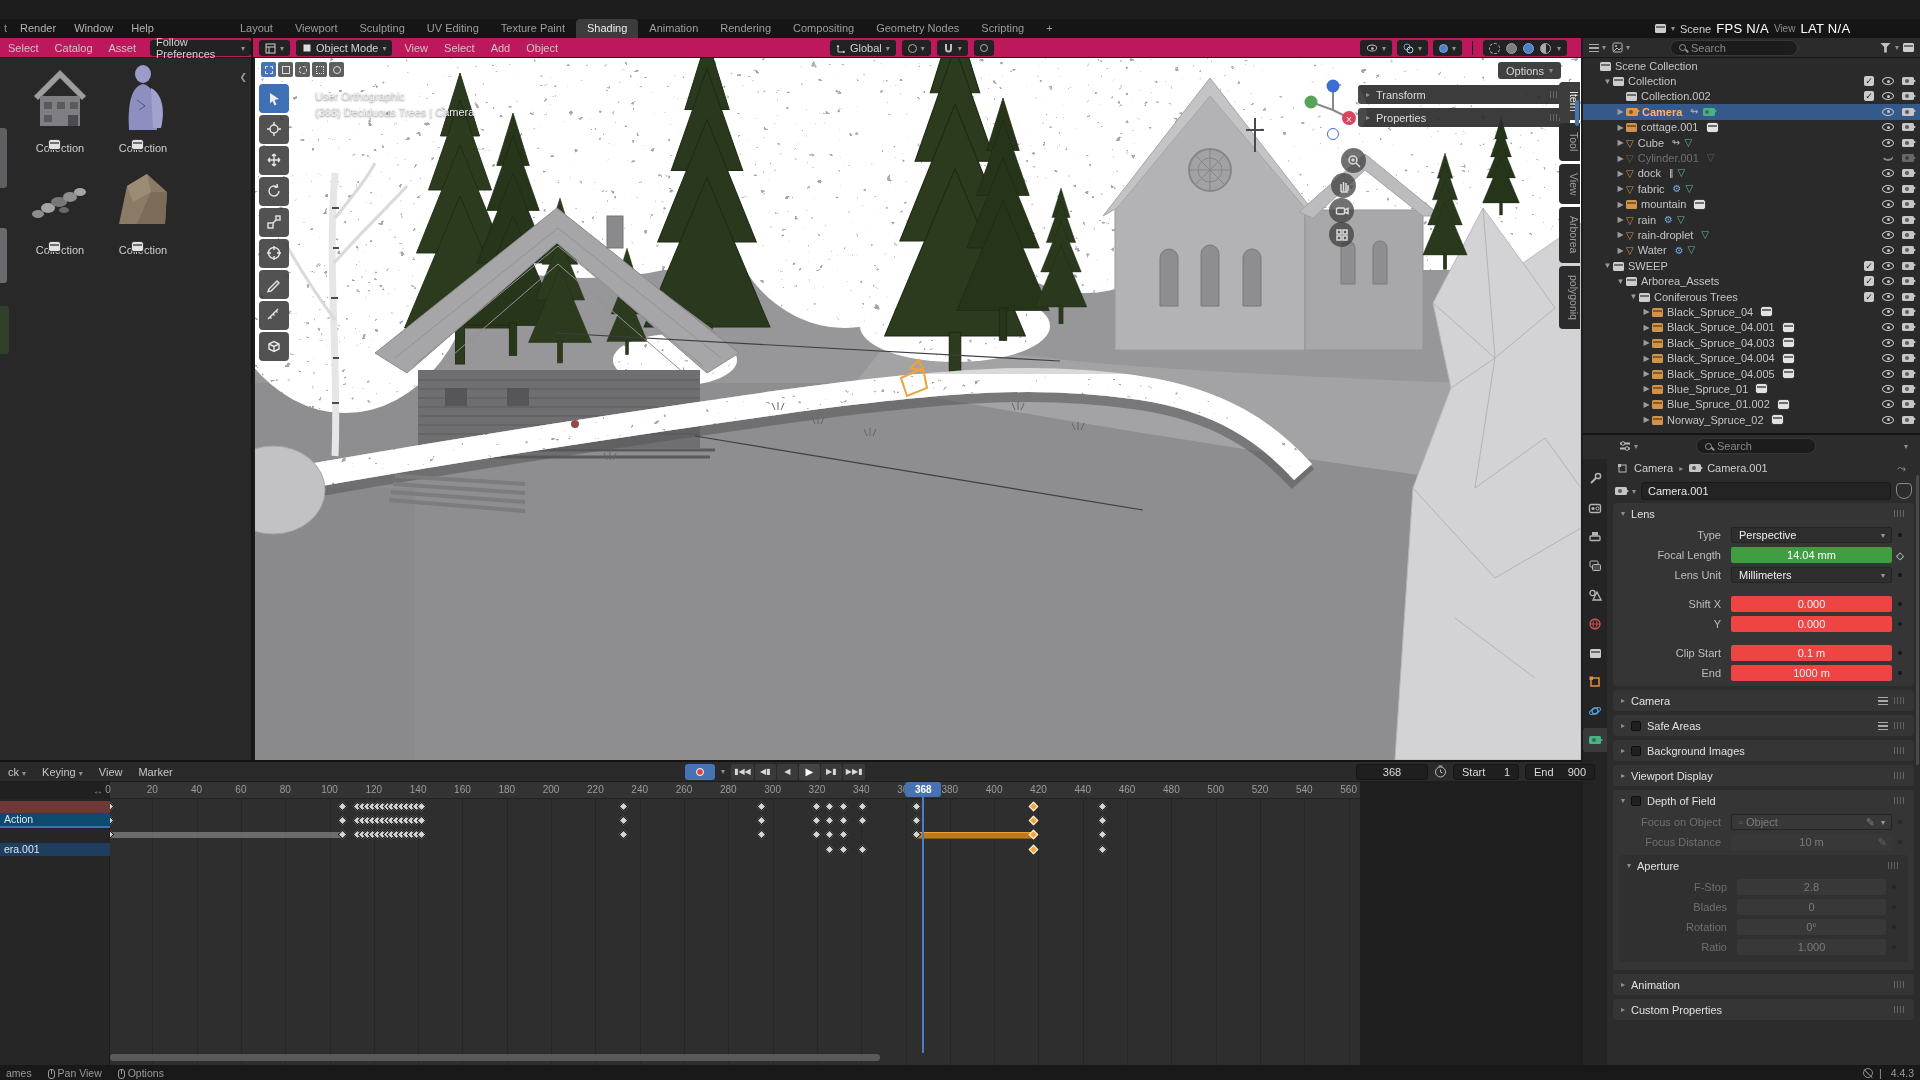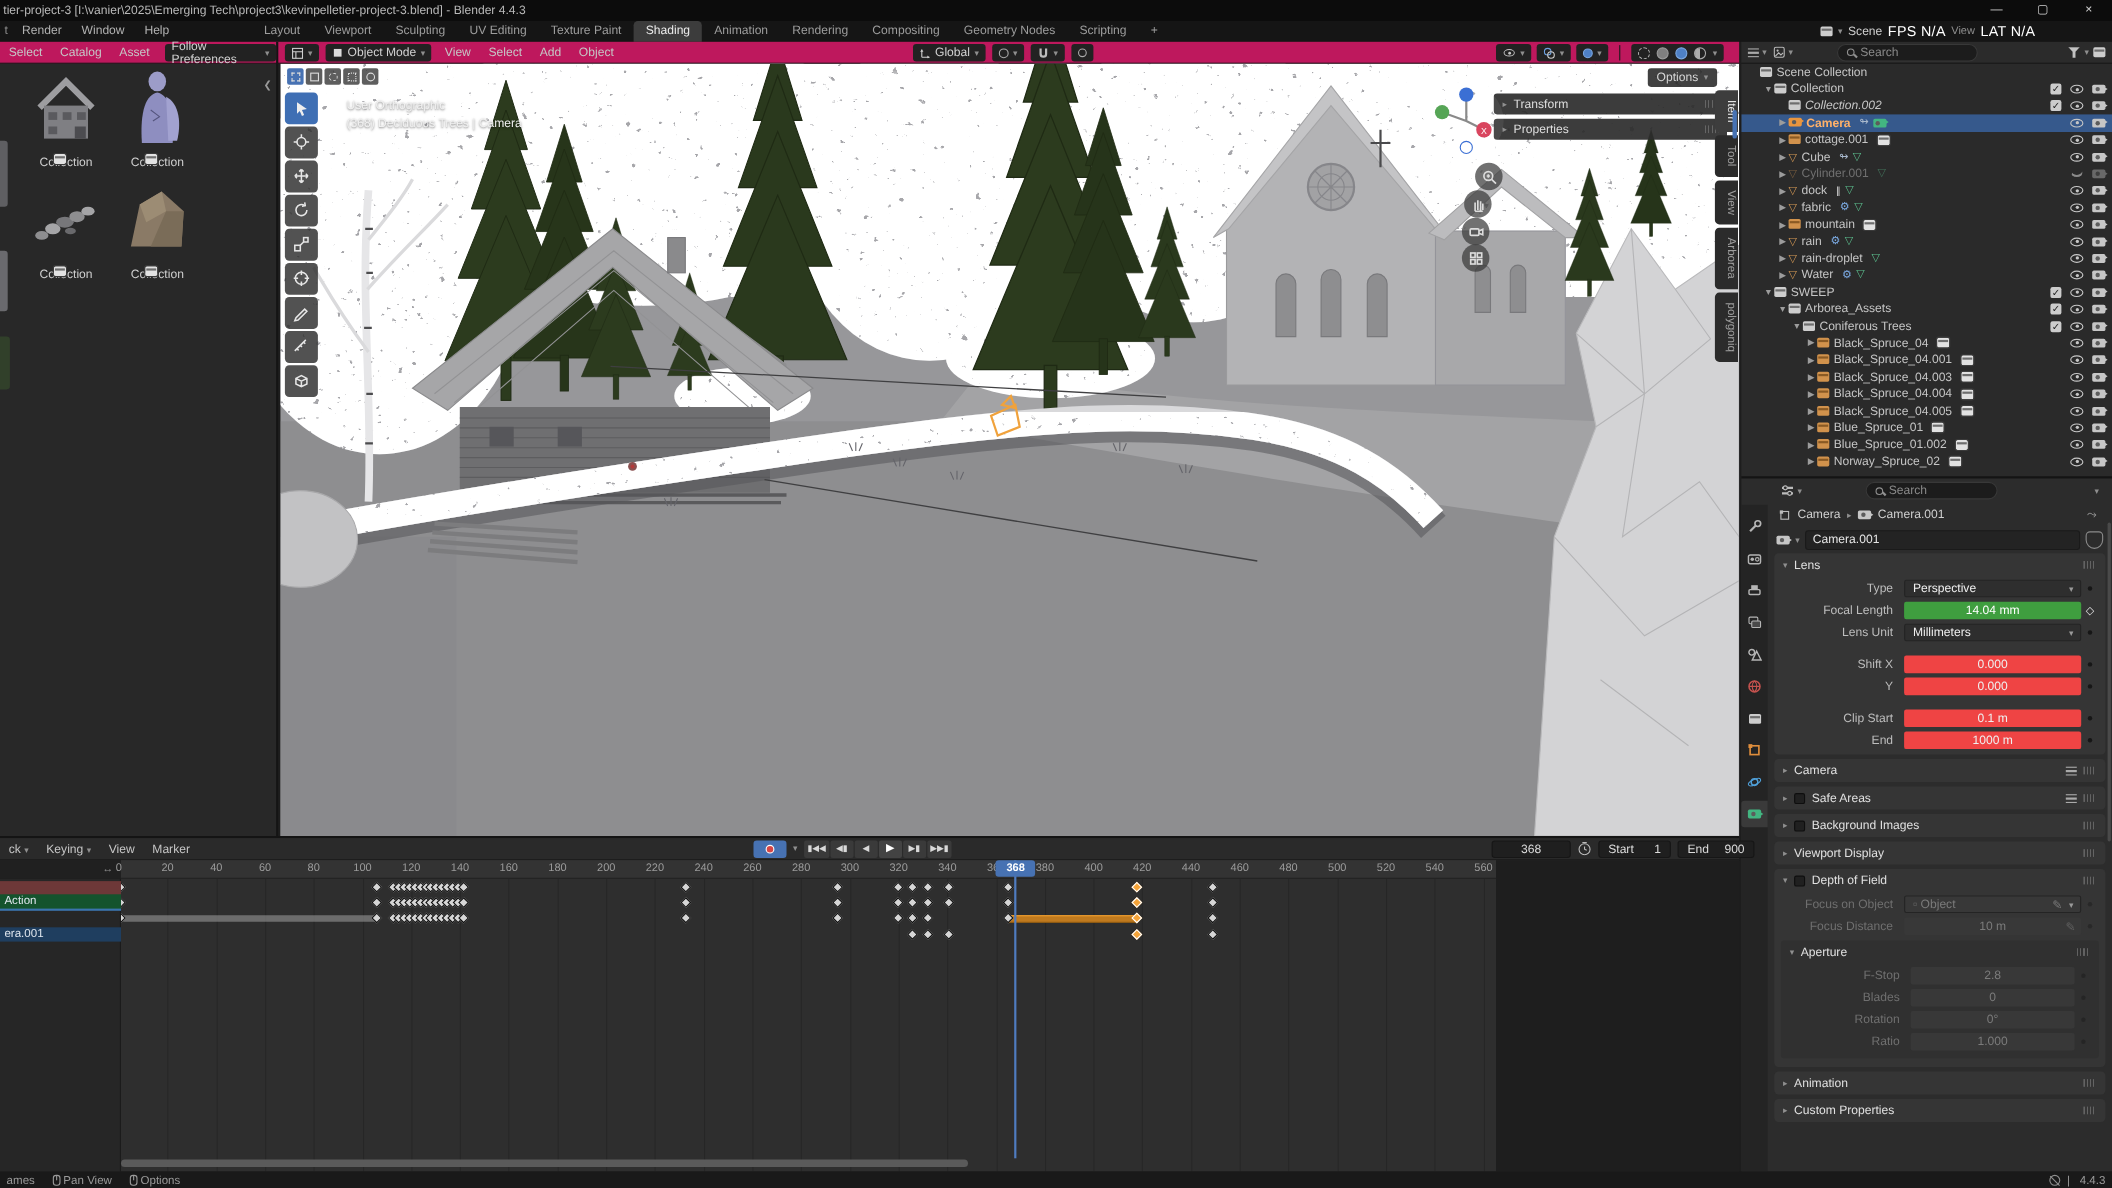--- a/index.html
+++ b/index.html
@@ -162,28 +162,20 @@
   #statusbar{position:absolute;left:0;right:0;top:1065px;height:15px;background:#191919;display:flex;align-items:center;
              color:#9a9a9a;font-size:10.5px;padding:0 6px;gap:16px}
   .offico{display:inline-block;width:10px;height:10px;border:1.2px solid #8f8f8f;border-radius:50%;position:relative;vertical-align:-2px}
   .offico::after{content:"";position:absolute;left:-2px;top:4px;width:12px;height:1.2px;background:#8f8f8f;transform:rotate(45deg)}
 </style>
 </head>
 <body>
 
 <div id="app">
 
-  <div id="titlebar">
-    <span>tier-project-3 [I:\vanier\2025\Emerging Tech\project3\kevinpelletier-project-3.blend] - Blender 4.4.3</span>
-    <div id="winbtns">
-      <span>—</span>
-      <span>▢</span>
-      <span>×</span>
-    </div>
-  </div>
 
   <div id="menubar">
     <span class="menu" style="padding:0 4px;color:#8a8a8a">t</span>
     <span id="topmenus" style="display:flex">
         <span class="menu">Render</span>
         <span class="menu">Window</span>
         <span class="menu">Help</span>
       </span>
     <div class="wstabs" id="wstabs">
         <span class="wstab">Layout</span>
@@ -636,21 +628,21 @@
       <div class="orow" style="padding-left: 19px;">
         <span class="oarrow">▼</span>
         <span><span class="colico"></span></span>
         <span class="olab">Collection</span>
         <span class="oright">
           <span class="chk">✓</span>
           <span class="eye"></span>
           <span class="camic"></span>
         </span>
       </div>
-      <div class="orow" style="padding-left: 32px; font-style: italic;">
+      <div class="orow" style="padding-left: 32px;">
         <span class="oarrow"></span>
         <span><span class="colico"></span></span>
         <span class="olab">Collection.002</span>
         <span class="oright">
           <span class="chk">✓</span>
           <span class="eye"></span>
           <span class="camic"></span>
         </span>
       </div>
       <div class="orow sel" style="padding-left: 32px;">
@@ -1211,21 +1203,21 @@
           <span>End</span>
             <span>900</span>
           </span>
       </span>
     </div>
     <div id="tlnames">
       <div class="abs" style="left:0;top:0;width:110px;height:17px;background:#202020"></div>
       <div class="abs" style="right:6px;top:3px;color:#8f8f8f;font-size:10px">↔</div>
     <div class="chname" style="top: 19px; background: rgb(109, 56, 56);"></div>
         <div class="chname" style="top: 33px; background: rgb(59, 116, 173);"></div>
-        <div class="chname" style="top: 31px; background: #14532d;">Action</div>
+        <div class="chname" style="top: 31px; background: #0c4a6e;">Action</div>
         <div class="chname" style="top: 61px; background: rgb(31, 62, 95);">era.001</div>
       </div>
     <div id="tlruler">
         <span class="rlab" style="left: -2px;">0</span>
         <span class="rlab" style="left: 42.308px;">20</span>
         <span class="rlab" style="left: 86.616px;">40</span>
         <span class="rlab" style="left: 130.924px;">60</span>
         <span class="rlab" style="left: 175.232px;">80</span>
         <span class="rlab" style="left: 219.54px;">100</span>
         <span class="rlab" style="left: 263.848px;">120</span>

